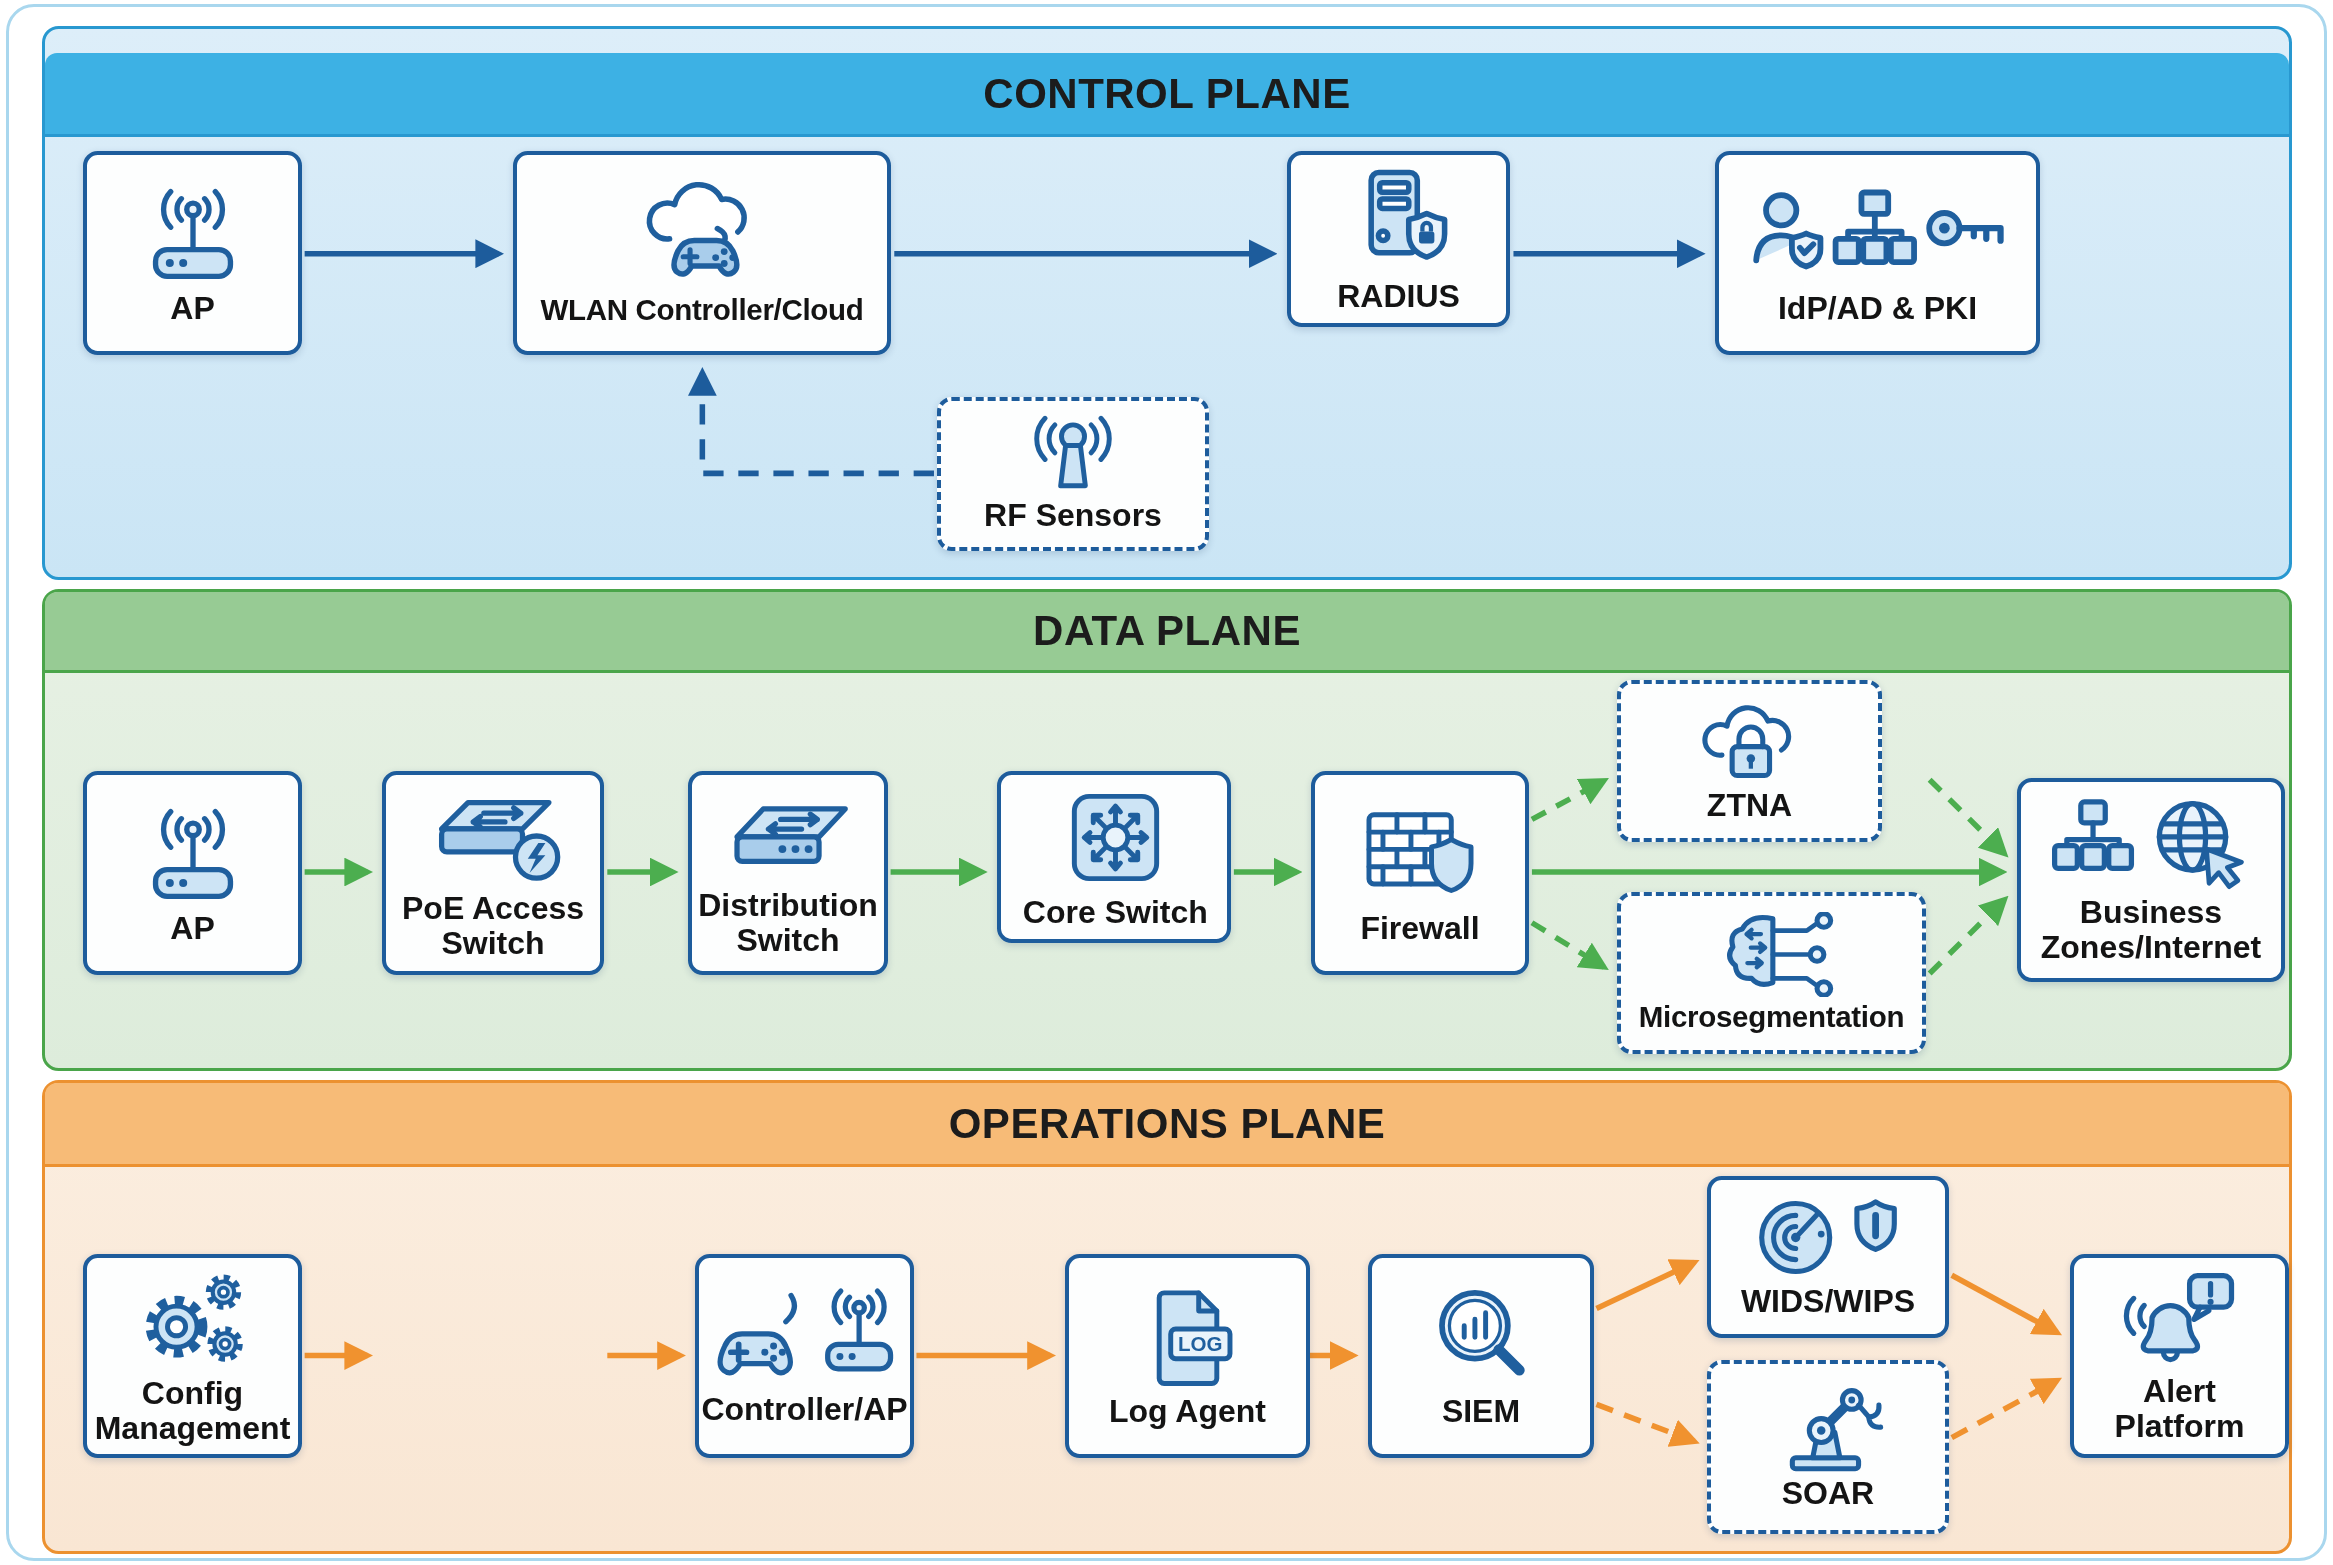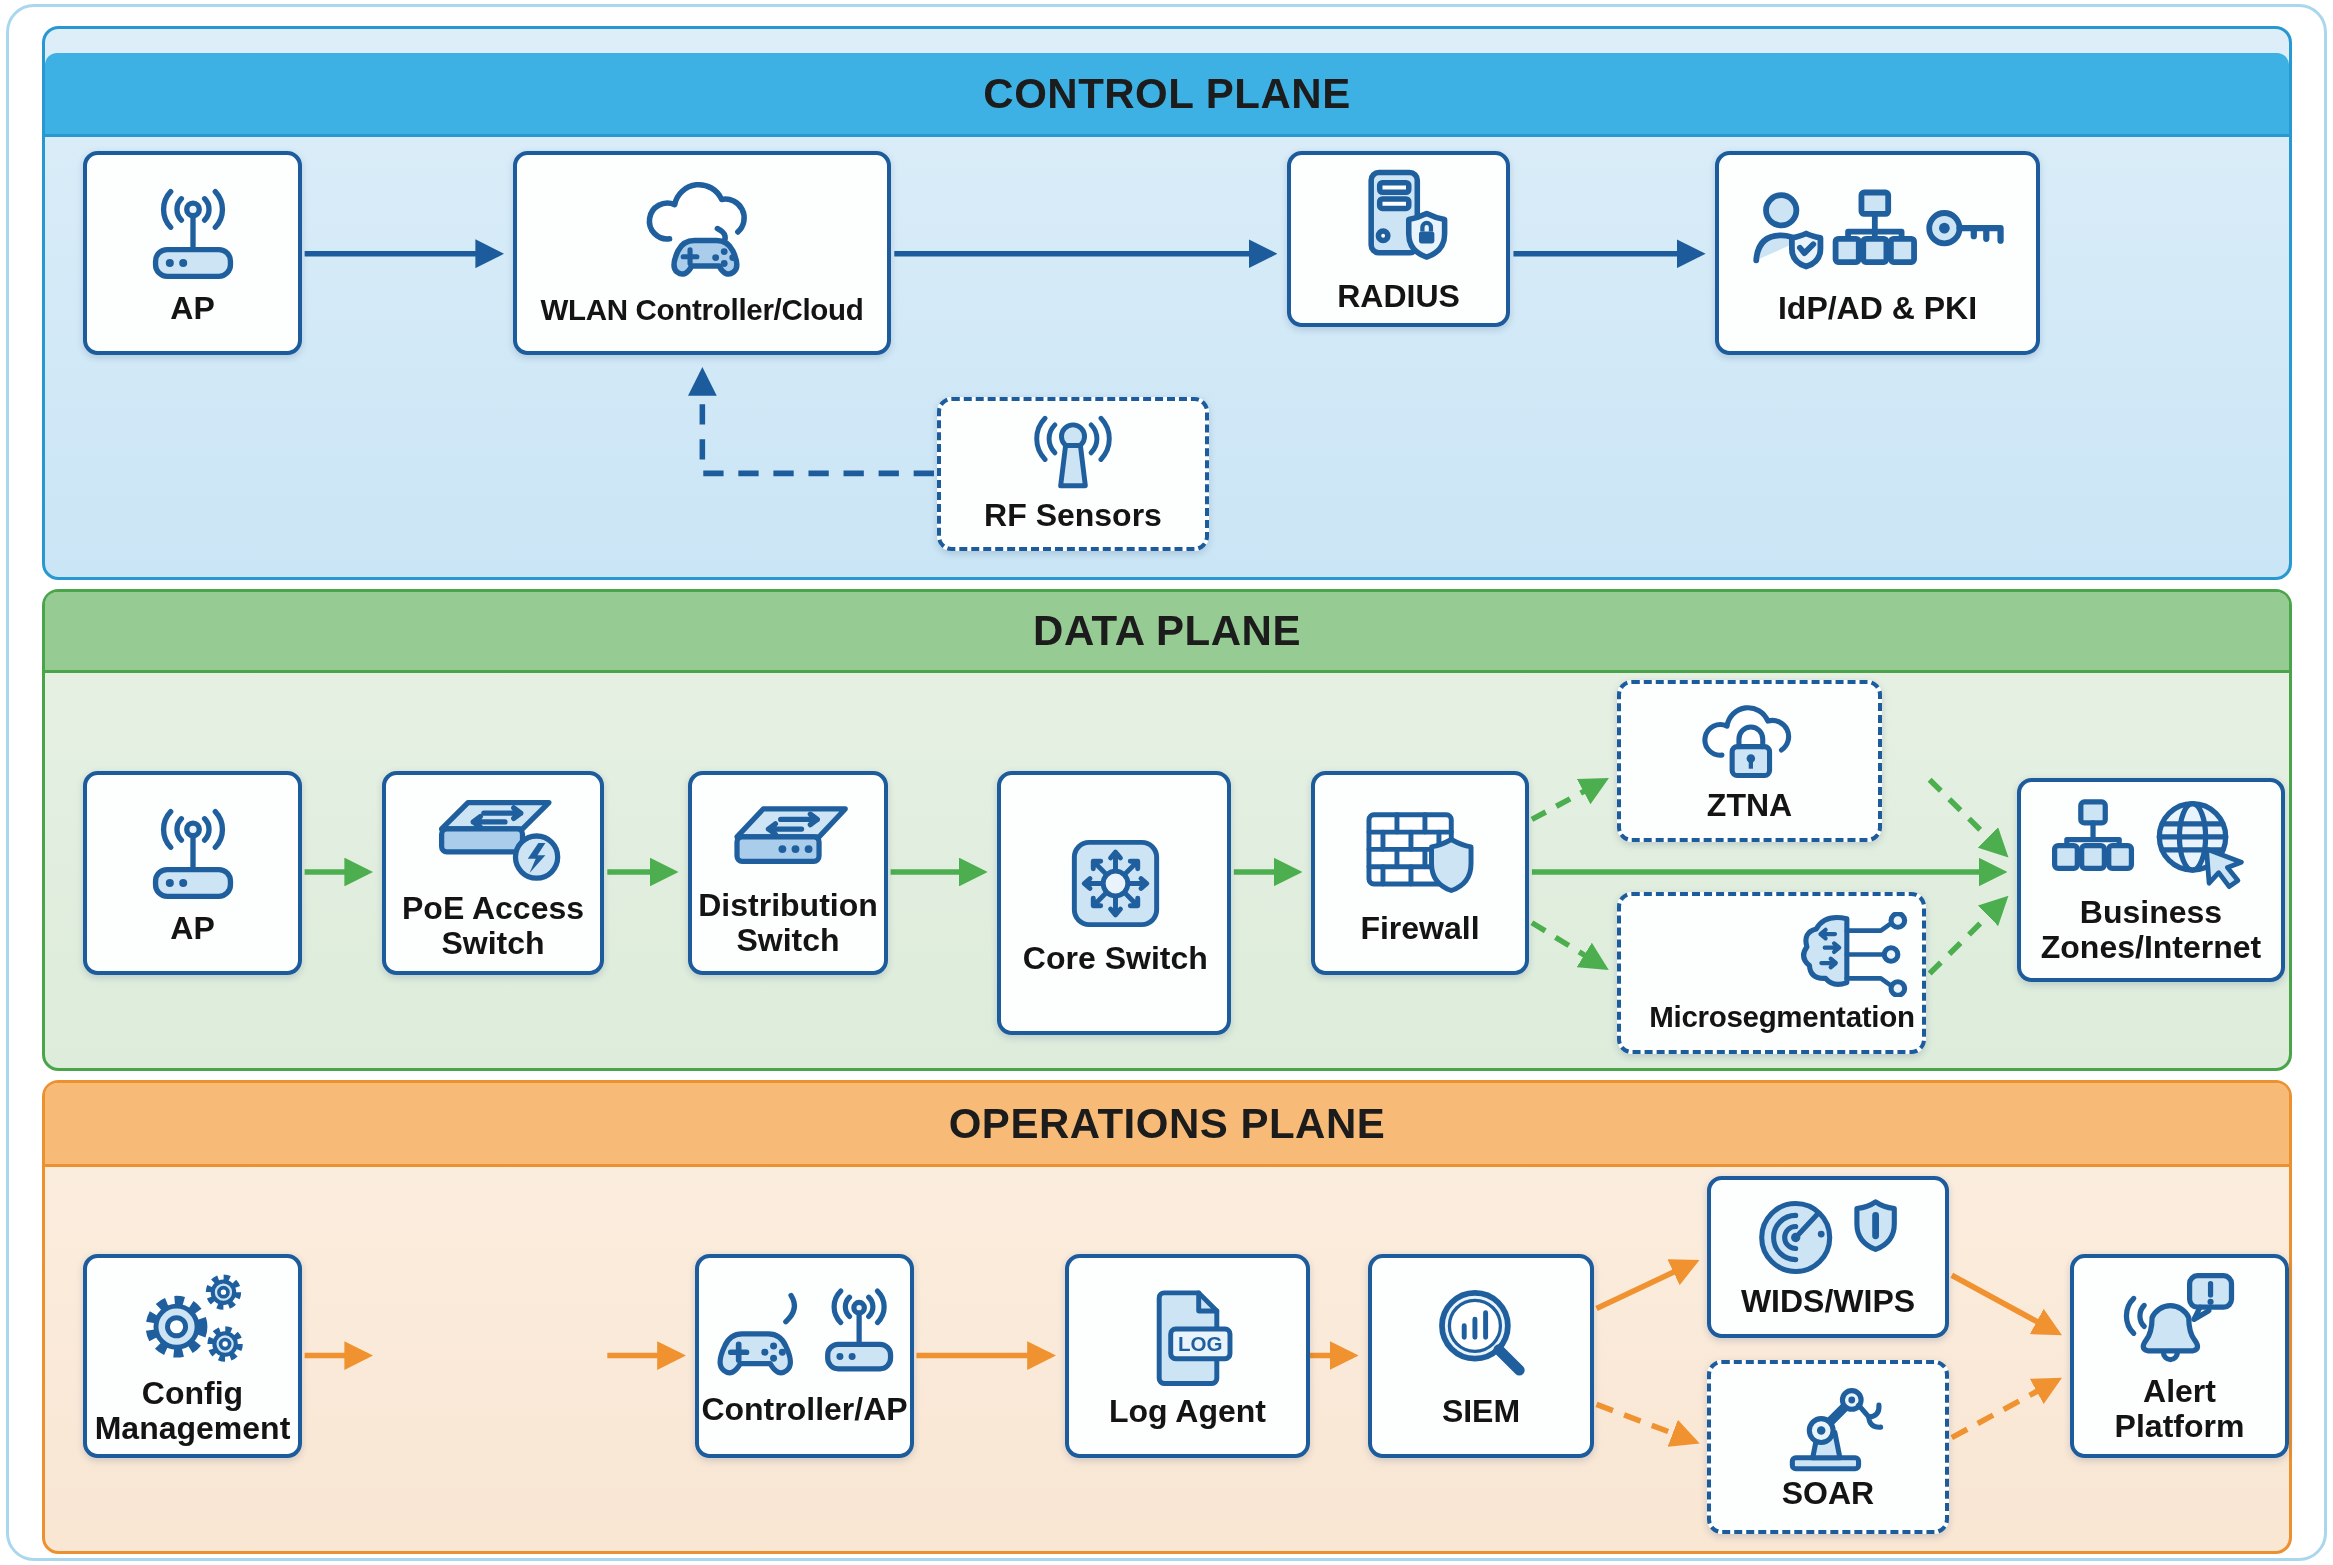--- a/index.html
+++ b/index.html
@@ -199,21 +199,21 @@
         <path d="M76 36 H118 M110 30 L118 36 L110 42"></path>
         <path d="M100 47 H62 M70 41 L62 47 L70 53"></path>
       </g>
       <circle cx="78" cy="70" r="4.5" fill="#1f5f9e"></circle>
         <circle cx="93" cy="70" r="4.5" fill="#1f5f9e"></circle>
         <circle cx="108" cy="70" r="4.5" fill="#1f5f9e"></circle>
     </svg>
     <div class="label">Distribution Switch</div>
   </div>
 
-  <div class="node" style="left:997px;top:771px;width:234px;height:264px;padding-left:10px;">
+  <div class="node" style="left:997px;top:771px;width:234px;height:172px;padding-left:10px;">
     <svg class="icon" width="111" height="107" viewBox="0 0 130 130">
       <g stroke="#1f5f9e" stroke-width="6" fill="none" stroke-linecap="round" stroke-linejoin="round">
         <rect x="15" y="15" width="100" height="100" rx="18" fill="#cde4f5"></rect>
         <circle cx="65" cy="65" r="15" fill="#e9f3fb"></circle>
         <path d="M65 48 V28 M59 34 L65 27 L71 34"></path>
         <path d="M65 82 V102 M59 96 L65 103 L71 96"></path>
         <path d="M48 65 H28 M34 59 L27 65 L34 71"></path>
         <path d="M82 65 H102 M96 59 L103 65 L96 71"></path>
         <path d="M77 53 L91 39 M83 38 L92 38 L92 47"></path>
         <path d="M53 77 L39 91 M38 83 L38 92 L47 92"></path>
@@ -242,21 +242,21 @@
         <path d="M42 66 A18 18 0 1 1 48 32 A25 25 0 0 1 96 26 A19 19 0 0 1 112 60" fill="#ffffff"></path>
         <rect x="54" y="56" width="44" height="34" rx="6" fill="#cde4f5"></rect>
         <path d="M62 56 v-9 a14 14 0 0 1 28 0 v9"></path>
       </g>
       <circle cx="76" cy="70" r="5" fill="#1f5f9e"></circle>
         <rect x="73.5" y="72" width="5" height="10" fill="#1f5f9e"></rect>
     </svg>
     <div class="label">ZTNA</div>
   </div>
 
-  <div class="node dashed" style="left:1617px;top:892px;width:309px;height:162px;align-items:flex-end;">
+  <div class="node dashed" style="left:1617px;top:892px;width:309px;height:162px;">
     <svg class="icon" width="138" height="85" viewBox="0 0 150 100">
       <g stroke="#1f5f9e" stroke-width="6" fill="none" stroke-linecap="round" stroke-linejoin="round">
         <path d="M76 8 q-26 -6 -36 12 q-16 4 -11 21 q-9 12 3 22 q1 16 19 15 q9 11 25 5 z" fill="#cde4f5"></path>
         <path d="M76 22 h40 l14 -10 M76 50 h44 M76 78 h40 l14 10" stroke-width="5.5"></path>
         <circle cx="136" cy="10" r="8" fill="#e9f3fb"></circle>
         <circle cx="128" cy="50" r="8" fill="#e9f3fb"></circle>
         <circle cx="136" cy="90" r="8" fill="#e9f3fb"></circle>
         <path d="M62 26 H46 M51 21 L45 26 L51 31" stroke-width="5"></path>
         <path d="M50 42 H66 M61 37 L67 42 L61 47" stroke-width="5"></path>
         <path d="M46 60 H62 M57 55 L63 60 L57 65" stroke-width="5"></path>

